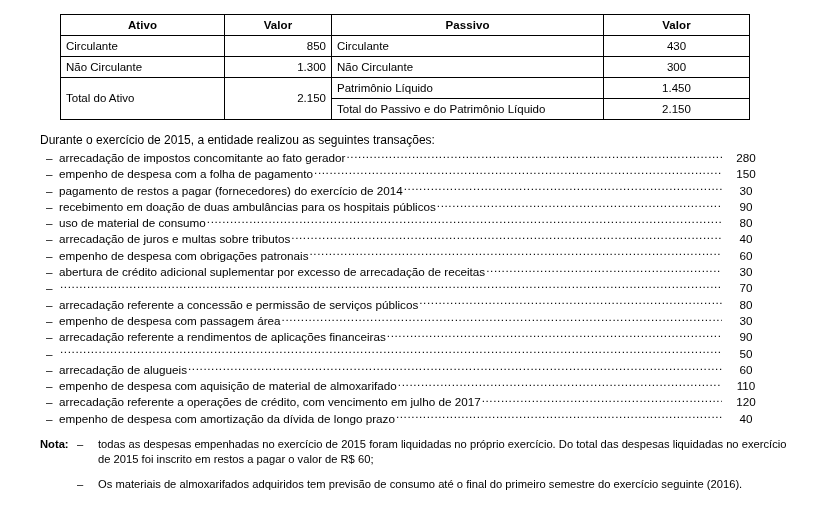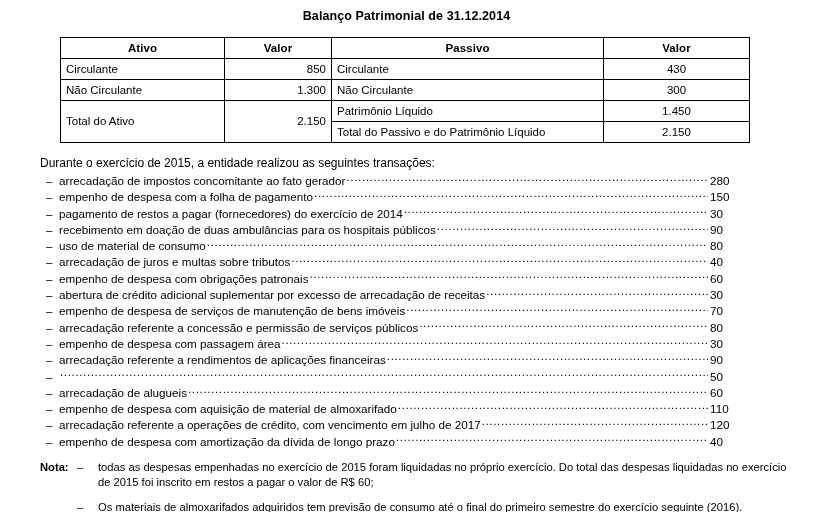--- a/index.html
+++ b/index.html
@@ -105,22 +105,22 @@
     position: absolute;
     left: 0;
     bottom: 1px;
     white-space: nowrap;
     letter-spacing: 0.6px;
     font-size: 11.7px;
     color: #000;
   }
   .tx-value {
     flex: 0 0 44px;
-    text-align: left;
-    padding-right: 59px;
+    text-align: center;
+    padding-right: 45px;
   }
 
   
   .nota {
     margin: 11px 0 0 40px;
     font-size: 11.2px;
     line-height: 14.5px;
     width: 760px;
   }
   .nota-row {
@@ -144,21 +144,20 @@
   }
   .nota-spacer {
     flex: 0 0 37px;
   }
 </style>
 </head>
 <body>
 
 <div id="page">
 
-  <div class="doc-title">Balanço Patrimonial de 31.12.2014</div>
 
   <div class="bs-wrap">
     <table class="bs">
       <colgroup>
         <col class="col-ativo">
         <col class="col-valor1">
         <col class="col-passivo">
         <col class="col-valor2">
       </colgroup>
       <thead>
@@ -242,21 +241,20 @@
         <span class="tx-value">60</span>
       </li>
       <li>
         <span class="dash">–</span>
         <span class="tx-label">abertura de crédito adicional suplementar por excesso de arrecadação de receitas</span>
         <span class="leader"></span>
         <span class="tx-value">30</span>
       </li>
       <li>
         <span class="dash">–</span>
-        <span class="tx-label">empenho de despesa de serviços de manutenção de bens imóveis</span>
         <span class="leader"></span>
         <span class="tx-value">70</span>
       </li>
       <li>
         <span class="dash">–</span>
         <span class="tx-label">arrecadação referente a concessão e permissão de serviços públicos</span>
         <span class="leader"></span>
         <span class="tx-value">80</span>
       </li>
       <li>

